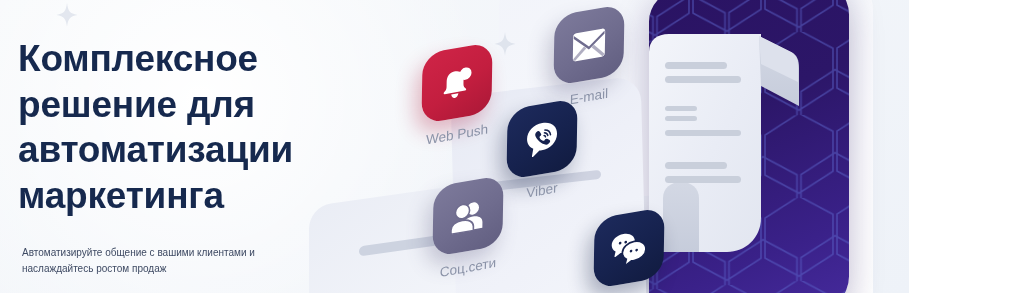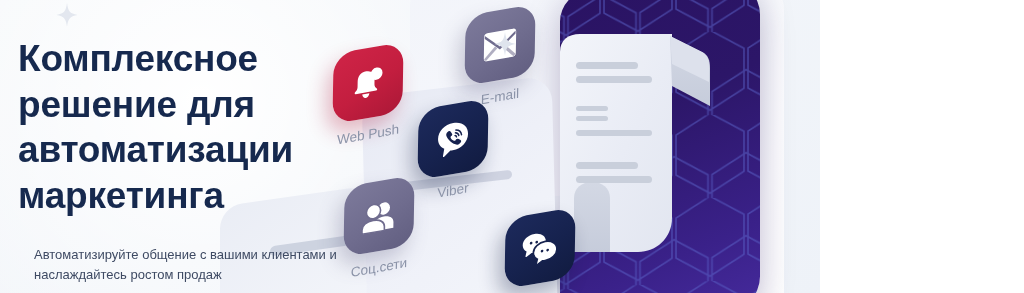--- a/index.html
+++ b/index.html
@@ -10,24 +10,25 @@
     width: 1024px;
     height: 293px;
     overflow: hidden;
     font-family: "Liberation Sans", sans-serif;
     background: #ffffff;
   }
 
   
   .hero {
     position: relative;
-    width: 820px;
+    width: 896px;
     height: 293px;
     overflow: hidden;
     background: linear-gradient(145deg, #f7f9fb 0%, #f3f6fa 45%, #eef2f8 100%);
+    padding-left: 13px;
   }
 
   
   .hero-wash {
     position: absolute;
     left: -120px;
     top: -160px;
     width: 640px;
     height: 520px;
     border-radius: 50%;
@@ -46,22 +47,22 @@
   .headline {
     margin: 0;
     font-size: 37px;
     line-height: 1.235;
     font-weight: bold;
     letter-spacing: -0.2px;
     color: #16294e;
     white-space: pre-line;
   }
   .subhead {
-    margin: 26px 0 0 16px;
-    font-size: 13px;
+    margin: 26px 0 0 4px;
+    font-size: 10px;
     line-height: 1.58;
     color: #3e4a63;
     white-space: pre-line;
   }
 
   
   .sparkle {
     position: absolute;
     z-index: 45;
     pointer-events: none;

